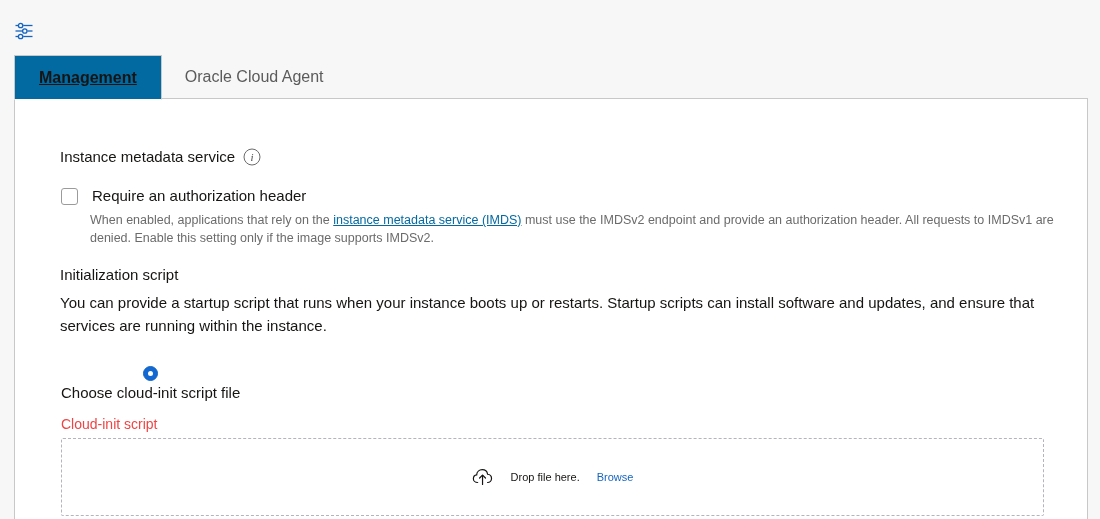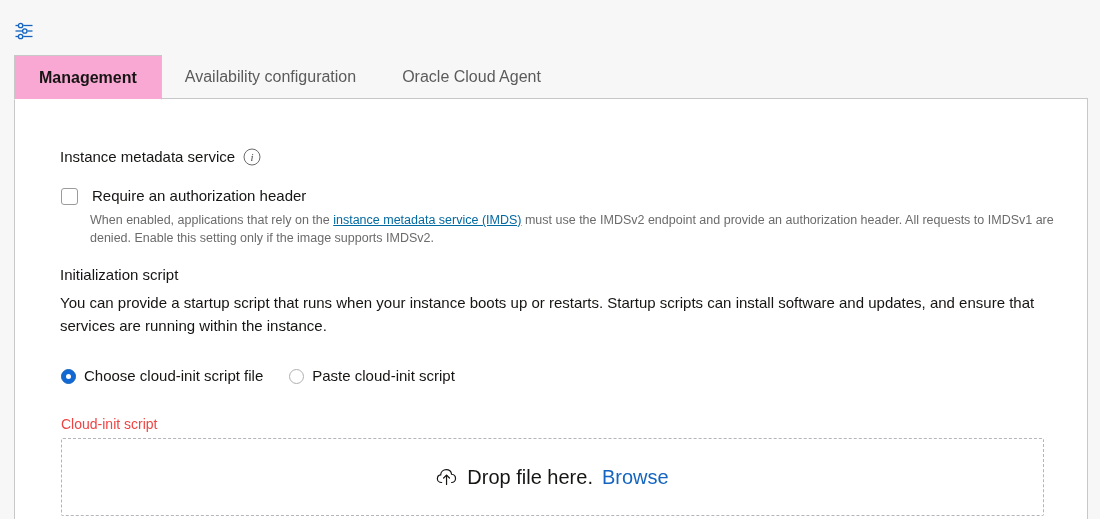--- a/index.html
+++ b/index.html
@@ -58,28 +58,29 @@
     cursor: pointer;
     border: 1px solid transparent;
     border-bottom: none;
     background: transparent;
     position: relative;
     white-space: nowrap;
     box-sizing: border-box;
     height: 45px;
   }
   .tab.active {
-    background: #f9a8d4;
+    background: #0369a1;
     border: 1px solid #c8c8c8;
     border-bottom: 1px solid #ffffff;
     color: #161513;
     font-weight: bold;
     z-index: 3;
     margin-bottom: -1px;
     padding: 12px 24px;
+    text-decoration: underline;
   }
 
   
   .panel {
     position: absolute;
     left: 14px;
     top: 98px;
     width: 1074px;
     height: 507px;
     background: #ffffff;
@@ -169,22 +170,23 @@
     position: absolute;
     left: 46px;
     top: 267px;
     display: flex;
     align-items: center;
     gap: 26px;
   }
   .radio-item {
     display: flex;
     align-items: center;
-    gap: 8px;
-    cursor: pointer;
+    gap: 2px;
+    cursor: pointer;
+    flex-direction: column;
   }
   .radio {
     width: 15px;
     height: 15px;
     border-radius: 50%;
     border: 1px solid #b0b0b0;
     background: #fff;
     box-sizing: border-box;
     flex: 0 0 auto;
     position: relative;
@@ -228,22 +230,22 @@
     border-radius: 2px;
     box-sizing: border-box;
     display: flex;
     align-items: center;
     justify-content: center;
     background: #fff;
   }
   .dz-content {
     display: flex;
     align-items: center;
-    gap: 9px;
-    font-size: 20px;
+    gap: 17px;
+    font-size: 11px;
     color: #161513;
     line-height: 20px;
   }
   .cloud-icon {
     width: 22px;
     height: 20px;
     display: block;
     flex: 0 0 auto;
   }
   .browse {
@@ -267,21 +269,20 @@
         <line x1="1.5" y1="15.5" x2="4" y2="15.5"></line>
         <circle cx="6.6" cy="15.5" r="2.2" fill="none"></circle>
         <line x1="9.2" y1="15.5" x2="18.5" y2="15.5"></line>
       </g>
     </svg>
   </span>
 </div>
 
 <div class="tabs">
   <div class="tab active">Management</div>
-  <div class="tab">Availability configuration</div>
   <div class="tab">Oracle Cloud Agent</div>
 </div>
 
 <div class="panel">
   <div class="panel-inner">
 
     <div class="sec-head" style="left:45px; top:48px;">
       <span>Instance metadata service</span>
       <span class="info-icon">
         <svg viewBox="0 0 18 18" width="18" height="18" aria-hidden="true">
@@ -303,24 +304,20 @@
     <div class="sec-head" style="left:45px; top:166px;">
       <span>Initialization script</span>
     </div>
 
     <div class="para">You can provide a startup script that runs when your instance boots up or restarts. Startup scripts can install software and updates, and ensure that services are running within the instance.</div>
 
     <div class="radio-row">
       <label class="radio-item">
         <span class="radio checked"></span>
         <span class="radio-label">Choose cloud-init script file</span>
-      </label>
-      <label class="radio-item">
-        <span class="radio"></span>
-        <span class="radio-label">Paste cloud-init script</span>
       </label>
     </div>
 
     <div class="dz-label">Cloud-init script</div>
 
     <div class="dropzone">
       <div class="dz-content">
         <span class="cloud-icon">
           <svg viewBox="0 0 24 21" width="22" height="20" aria-hidden="true">
             <path d="M6.2 16.5 C3.4 16.5 1.5 14.6 1.5 12.3 C1.5 10.2 3.1 8.5 5.1 8.2 C5.3 5.0 7.9 2.5 11.1 2.5 C14.1 2.5 16.6 4.7 17.0 7.5 C19.4 7.7 21.3 9.7 21.3 12.1 C21.3 14.5 19.4 16.5 17.0 16.5" fill="none" stroke="#161513" stroke-width="1.3" stroke-linecap="round"></path>

